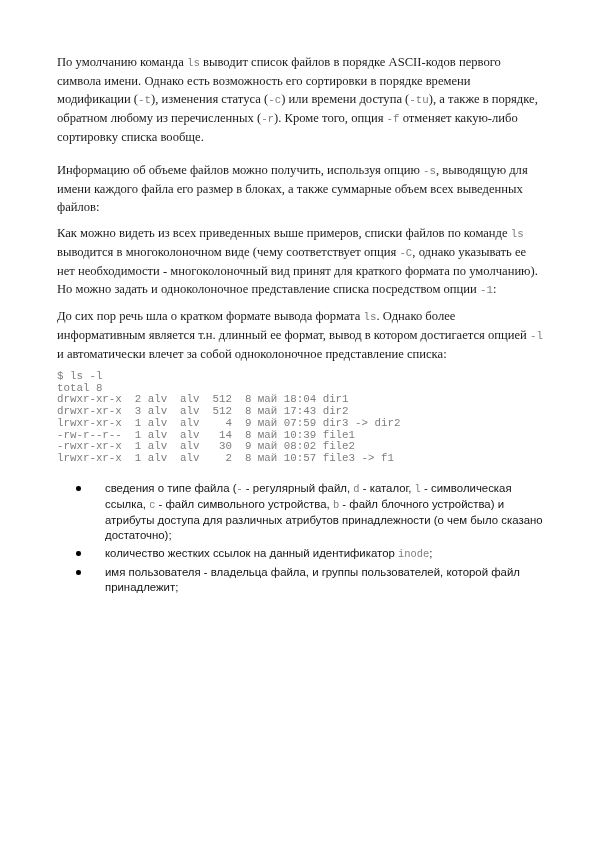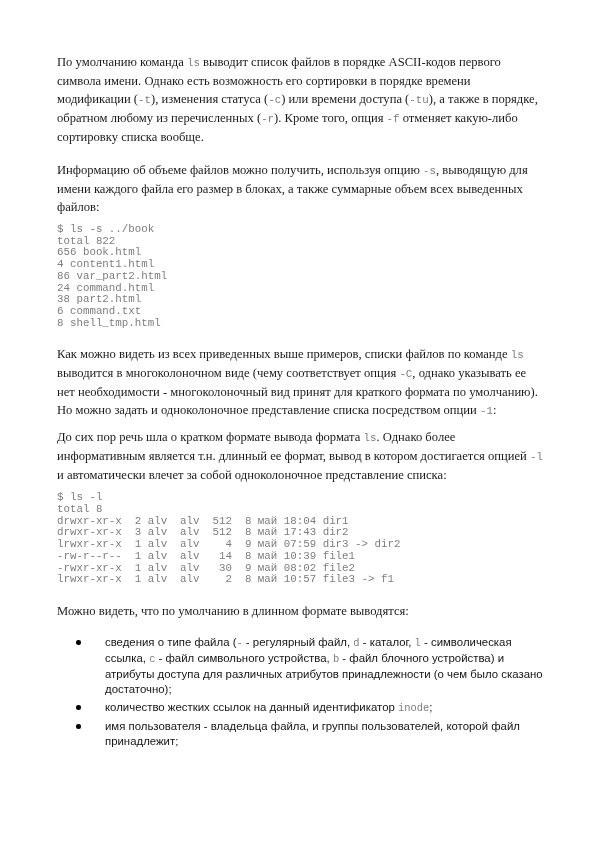--- a/index.html
+++ b/index.html
@@ -57,46 +57,36 @@
 </style>
 </head>
 <body>
 
 <div class="page">
 
   <p class="para"><span>По умолчанию команда </span><span class="code-inline">ls</span><span> выводит список файлов в порядке ASCII-кодов первого символа имени. Однако есть возможность его сортировки в порядке времени модификации (</span><span class="code-inline">-t</span><span>), изменения статуса (</span><span class="code-inline">-c</span><span>) или времени доступа (</span><span class="code-inline">-tu</span><span>), а также в порядке, обратном любому из перечисленных (</span><span class="code-inline">-r</span><span>). Кроме того, опция </span><span class="code-inline">-f</span><span> отменяет какую-либо сортировку списка вообще.</span></p>
 
   <p class="para tight"><span>Информацию об объеме файлов можно получить, используя опцию </span><span class="code-inline">-s</span><span>, выводящую для имени каждого файла его размер в блоках, а также суммарные объем всех выведенных файлов:</span></p>
 
-  <pre class="codeblock">$ ls -s ../book
-total 822
-656 book.html
-4 content1.html
-86 var_part2.html
-24 command.html
-38 part2.html
-6 command.txt
-8 shell_tmp.html</pre>
 
 
   <p class="para tight"><span>Как можно видеть из всех приведенных выше примеров, списки файлов по команде </span><span class="code-inline">ls</span><span> выводится в многоколоночном виде (чему соответствует опция </span><span class="code-inline">-C</span><span>, однако указывать ее нет необходимости - многоколоночный вид принят для краткого формата по умолчанию). Но можно задать и одноколоночное представление списка посредством опции </span><span class="code-inline">-1</span><span>:</span></p>
 
 
   <p class="para tight"><span>До сих пор речь шла о кратком формате вывода формата </span><span class="code-inline">ls</span><span>. Однако более информативным является т.н. длинный ее формат, вывод в котором достигается опцией </span><span class="code-inline">-l</span><span> и автоматически влечет за собой одноколоночное представление списка:</span></p>
 
   <pre class="codeblock">$ ls -l
 total 8
 drwxr-xr-x  2 alv  alv  512  8 май 18:04 dir1
 drwxr-xr-x  3 alv  alv  512  8 май 17:43 dir2
 lrwxr-xr-x  1 alv  alv    4  9 май 07:59 dir3 -&gt; dir2
 -rw-r--r--  1 alv  alv   14  8 май 10:39 file1
 -rwxr-xr-x  1 alv  alv   30  9 май 08:02 file2
 lrwxr-xr-x  1 alv  alv    2  8 май 10:57 file3 -&gt; f1</pre>
 
-  <p class="para"><span>Можно видеть, что по умолчанию в длинном формате выводятся:</span></p>
 
   <ul class="fields">
     <li>
       <span class="dot"></span><span>сведения о типе файла (</span><span class="code-inline">-</span><span> - регулярный файл, </span><span class="code-inline">d</span><span> - каталог, </span><span class="code-inline">l</span><span> - символическая ссылка, </span><span class="code-inline">c</span><span> - файл символьного устройства, </span><span class="code-inline">b</span><span> - файл блочного устройства) и атрибуты доступа для различных атрибутов принадлежности (о чем было сказано достаточно);</span></li>
     <li>
       <span class="dot"></span><span>количество жестких ссылок на данный идентификатор </span><span class="code-inline">inode</span><span>;</span></li>
     <li>
       <span class="dot"></span><span>имя пользователя - владельца файла, и группы пользователей, которой файл принадлежит;</span></li>
 
   </ul>

